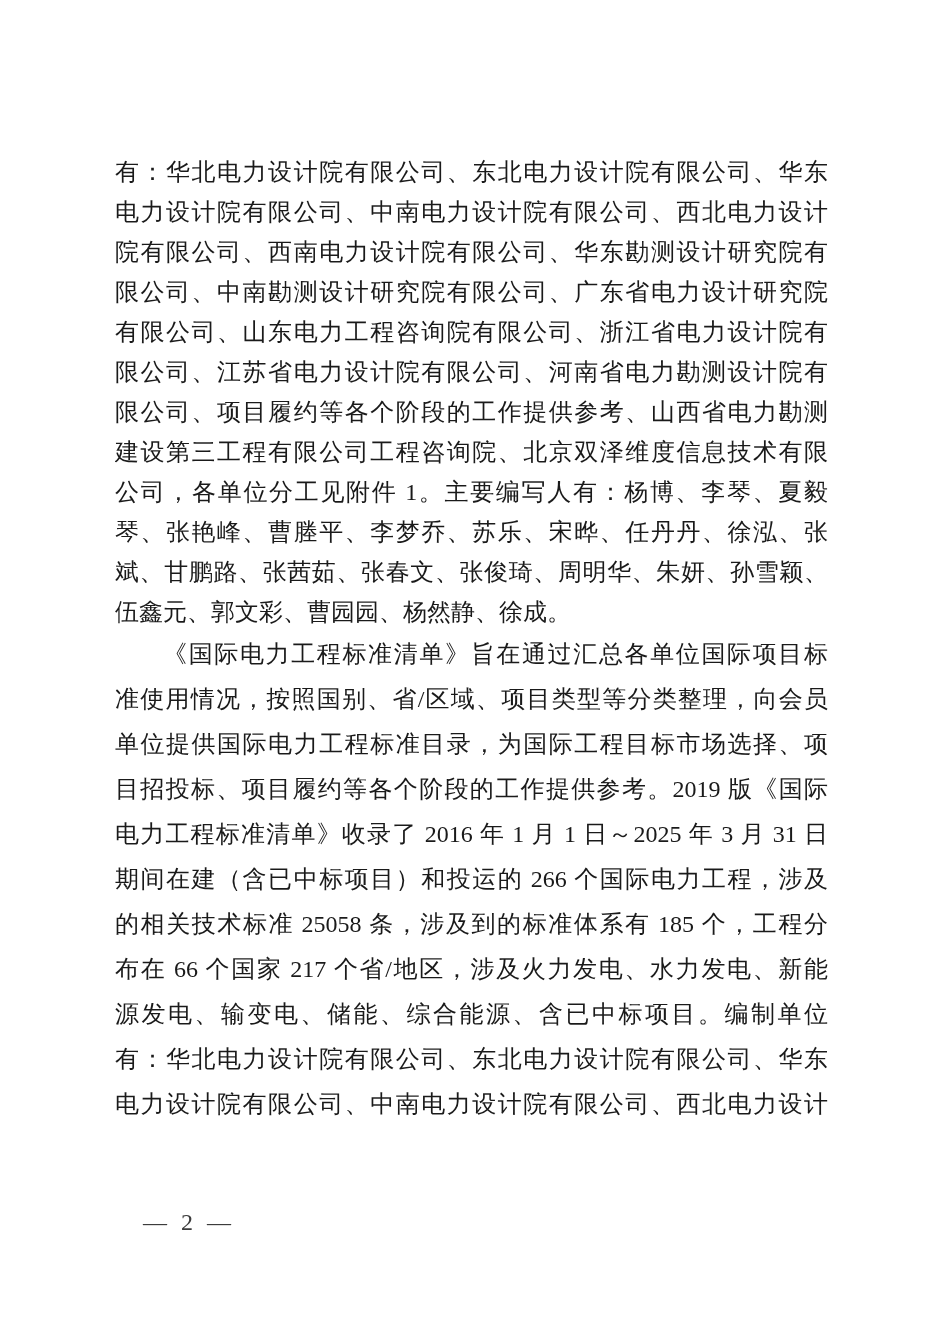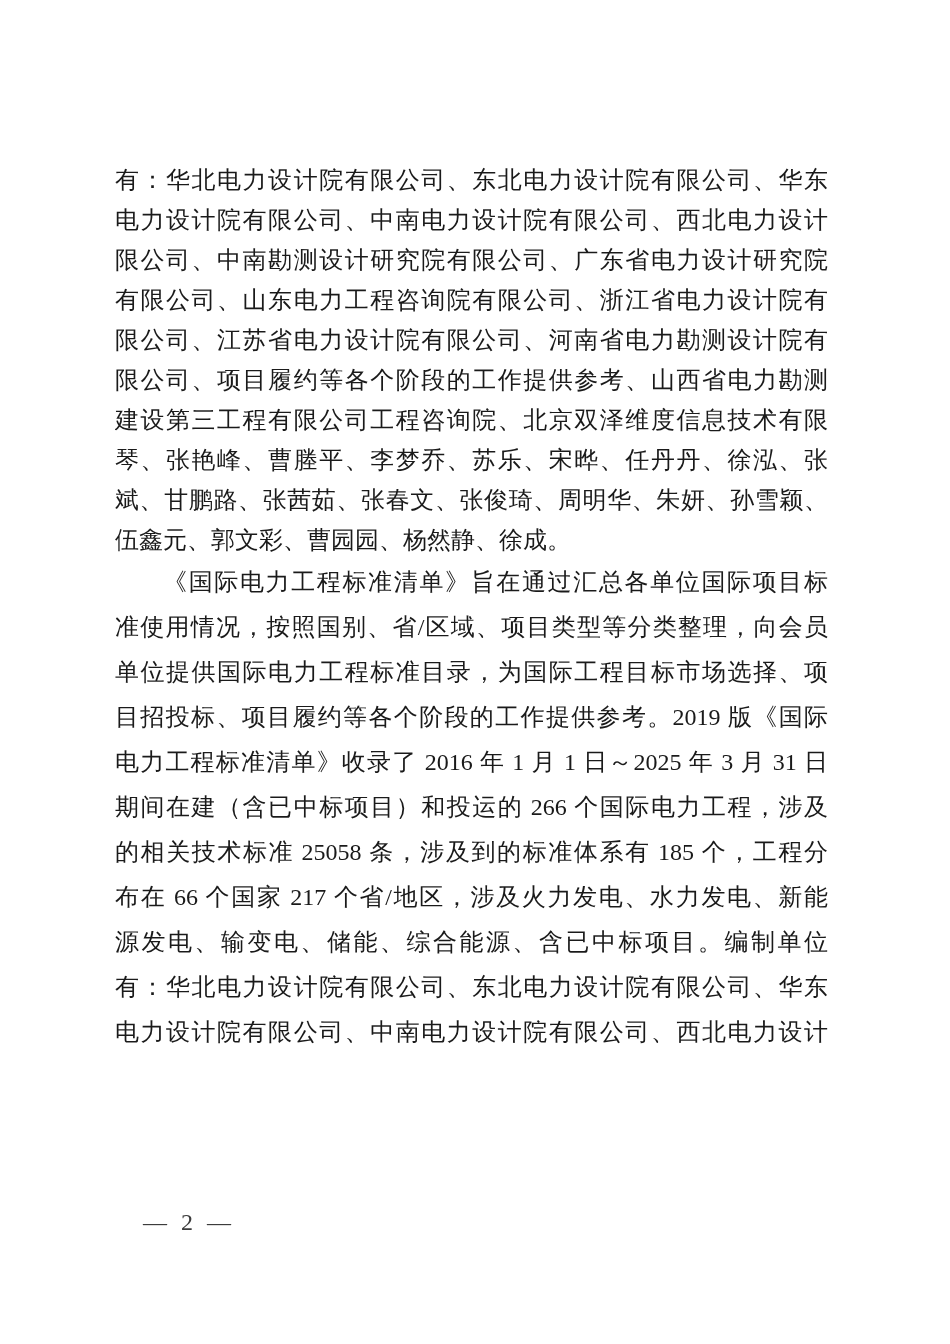--- a/index.html
+++ b/index.html
@@ -12,21 +12,21 @@
     width: 950px;
     height: 1344px;
     background: #ffffff;
     overflow: hidden;
     font-family: "Liberation Serif", "DejaVu Serif", serif;
     color: #1a1a1a;
   }
   .content {
     position: absolute;
     left: 115px;
-    top: 160px;
+    top: 152px;
     width: 713px;
   }
   .para {
     margin: 0;
     padding: 0;
   }
   .line {
     font-size: 24px;
     color: #1a1a1a;
     text-align: justify;
@@ -55,25 +55,27 @@
 </style>
 </head>
 <body>
 
 <div class="page">
   <div class="content">
 
     <div class="para p1">
       <div class="line">有：华北电力设计院有限公司、东北电力设计院有限公司、华东</div>
       <div class="line">电力设计院有限公司、中南电力设计院有限公司、西北电力设计</div>
+      <div class="line">院有限公司、西南电力设计院有限公司、华东勘测设计研究院有</div>
       <div class="line">限公司、中南勘测设计研究院有限公司、广东省电力设计研究院</div>
       <div class="line">有限公司、山东电力工程咨询院有限公司、浙江省电力设计院有</div>
       <div class="line">限公司、江苏省电力设计院有限公司、河南省电力勘测设计院有</div>
       <div class="line">限公司、项目履约等各个阶段的工作提供参考、山西省电力勘测</div>
       <div class="line">建设第三工程有限公司工程咨询院、北京双泽维度信息技术有限</div>
+      <div class="line">公司，各单位分工见附件 1。主要编写人有：杨博、李琴、夏毅</div>
       <div class="line">琴、张艳峰、曹塍平、李梦乔、苏乐、宋晔、任丹丹、徐泓、张</div>
       <div class="line">斌、甘鹏路、张茜茹、张春文、张俊琦、周明华、朱妍、孙雪颖、</div>
       <div class="line no-just">伍鑫元、郭文彩、曹园园、杨然静、徐成。</div>
     </div>
 
     <div class="para p2">
       <div class="line indent2">《国际电力工程标准清单》旨在通过汇总各单位国际项目标</div>
       <div class="line">准使用情况，按照国别、省/区域、项目类型等分类整理，向会员</div>
       <div class="line">单位提供国际电力工程标准目录，为国际工程目标市场选择、项</div>
       <div class="line">目招投标、项目履约等各个阶段的工作提供参考。2019 版《国际</div>

